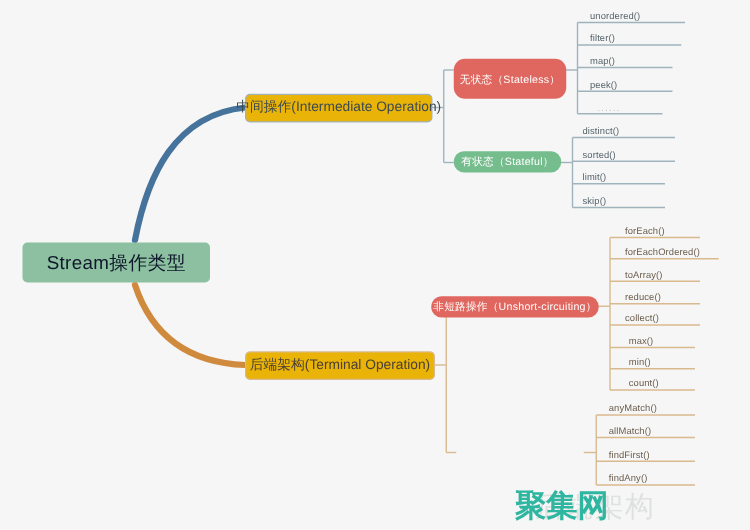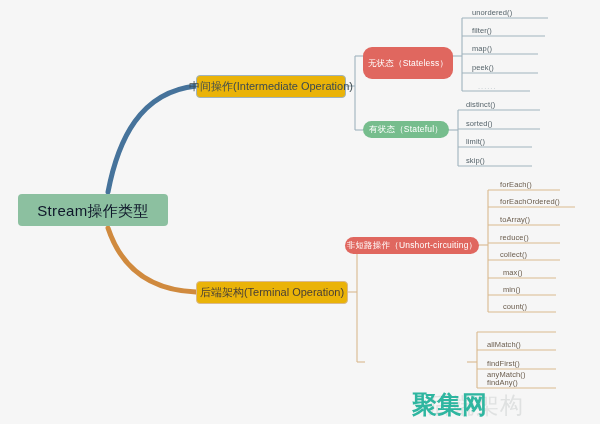--- a/index.html
+++ b/index.html
@@ -176,21 +176,21 @@
 
   <div class="leaf warm" style="left:500px; top:181px;">forEach()</div>
   <div class="leaf warm" style="left:500px; top:198px;">forEachOrdered()</div>
   <div class="leaf warm" style="left:500px; top:216px;">toArray()</div>
   <div class="leaf warm" style="left:500px; top:234px;">reduce()</div>
   <div class="leaf warm" style="left:500px; top:251px;">collect()</div>
   <div class="leaf warm" style="left:503px; top:269px;">max()</div>
   <div class="leaf warm" style="left:503px; top:286px;">min()</div>
   <div class="leaf warm" style="left:503px; top:303px;">count()</div>
 
-  <div class="leaf warm" style="left:487px; top:323px;margin-top:48px;">anyMatch()</div>
+  <div class="leaf warm" style="left:487px; top:323px;">anyMatch()</div>
   <div class="leaf warm" style="left:487px; top:341px;text-align:center;">allMatch()</div>
   <div class="leaf warm" style="left:487px; top:360px;text-align:right;">findFirst()</div>
   <div class="leaf warm" style="left:487px; top:379px;">findAny()</div>
 
   <div class="wm-back" style="left:428px; top:390px;">后端架构</div>
   <div class="wm-front" style="left:412px; top:388px;">聚集网</div>
 
 </div>
 
 </body></html>

